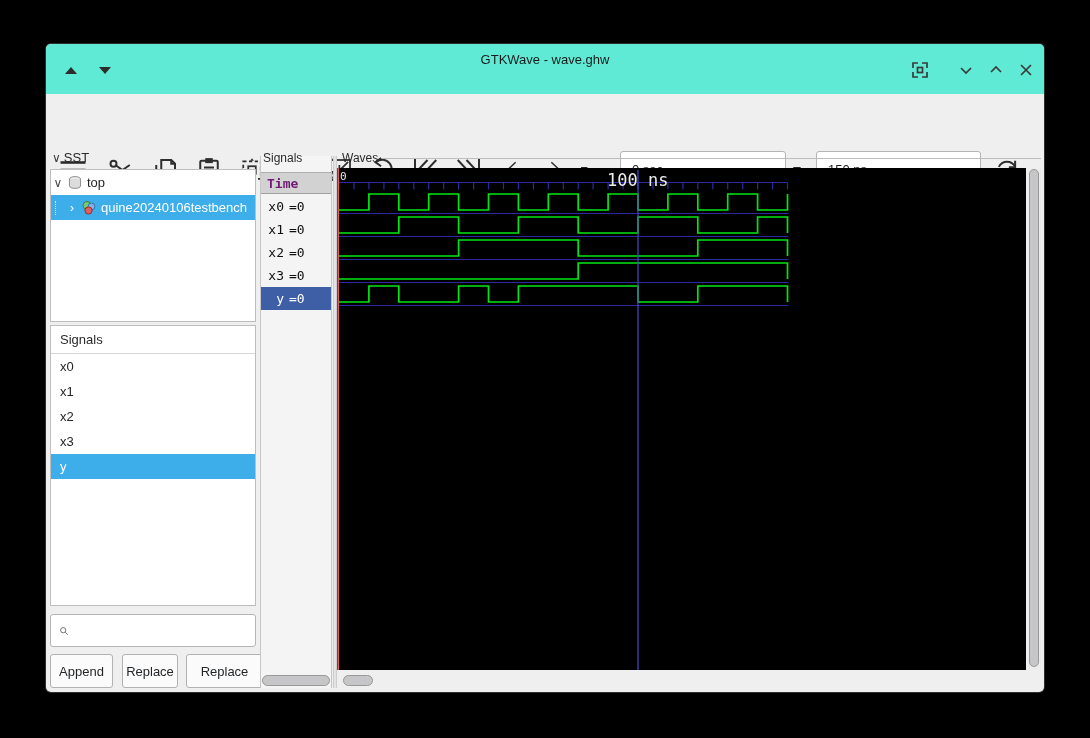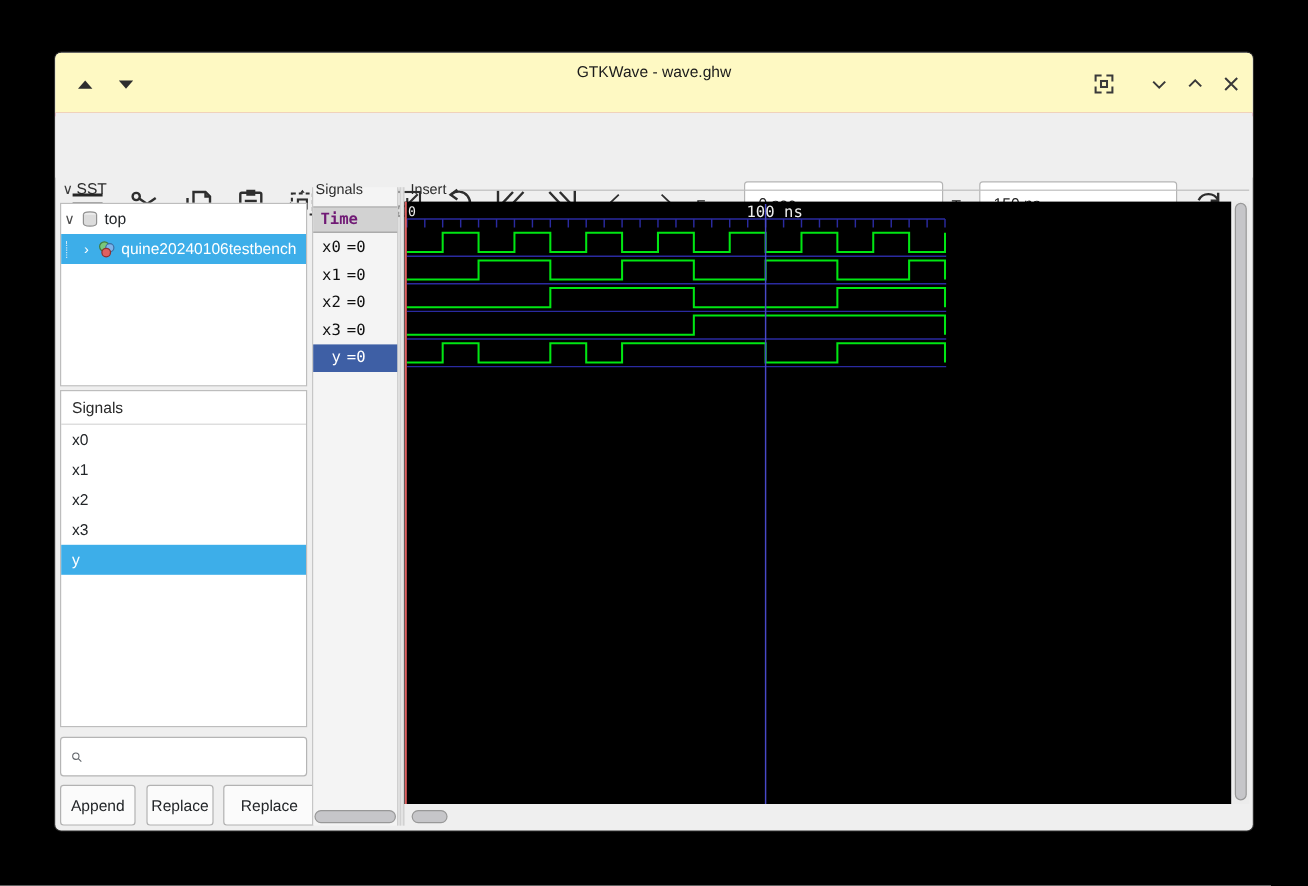--- a/index.html
+++ b/index.html
@@ -2,21 +2,21 @@
 <html><head>
 <meta charset="utf-8">
 <style>
   html,body{margin:0;padding:0;}
   body{width:1090px;height:738px;background:#000;position:relative;overflow:hidden;
        font-family:"Liberation Sans",sans-serif;-webkit-font-smoothing:antialiased;}
   .window{position:absolute;left:46px;top:44px;width:998px;height:648px;background:#efefef;
           border-radius:5px;box-shadow:0 0 0 1px #2f2f2f;overflow:hidden;}
 
   
-  .titlebar{position:absolute;left:0;top:0;right:0;height:50px;background:#fef9c3;border-bottom:3px solid #be185d;}
+  .titlebar{position:absolute;left:0;top:0;right:0;height:50px;background:#5eead4;border-bottom:3px solid #be185d;}
   .tb-title{position:absolute;top:8px;left:0;width:100%;text-align:center;font-size:13px;color:#1b1b1b;}
   .tb-sub{position:absolute;top:26px;left:0;width:100%;text-align:center;font-size:11px;color:#767676;}
   .tri{position:absolute;top:23px;width:0;height:0;border-left:6px solid transparent;border-right:6px solid transparent;cursor:default;}
   .tri.up{left:19px;border-bottom:7px solid #2d2d2d;}
   .tri.down{left:53px;border-top:7px solid #2d2d2d;}
   .wbtn{position:absolute;top:14px;width:24px;height:24px;}
   .wbtn svg{width:100%;height:100%;}
 
   
   .toolbar{position:absolute;left:0;top:50px;right:0;height:54px;background:#efefef;}
@@ -63,22 +63,22 @@
   .vrow .nm{display:inline-block;width:17px;text-align:right;}
   .vrow .val{margin-left:5px;}
   .vrow.sel{background:#3e5fa5;color:#fff;}
 
   .splitter{position:absolute;left:287px;top:112px;width:4px;height:532px;background:#e3e3e3;
             border-left:1px solid #cdcdcd;border-right:1px solid #cdcdcd;box-sizing:border-box;}
 
   
   .canvas{position:absolute;left:291px;top:124px;width:689px;height:502px;background:#000;}
   .tl-zero{position:absolute;left:294px;top:126px;font-family:"DejaVu Sans Mono",monospace;font-size:11px;color:#ededed;z-index:2;}
-  .tl-cursor{position:absolute;left:561px;top:126px;width:62px;text-align:right;
-             font-family:"DejaVu Sans Mono",monospace;font-size:13px;color:#ededed;z-index:2;}
+  .tl-cursor{position:absolute;left:561px;top:126px;width:62px;text-align:left;
+             font-family:"DejaVu Sans Mono",monospace;font-size:17px;color:#ededed;z-index:2;}
 
   
   .vsb-track{position:absolute;left:982px;top:124px;width:13px;height:502px;background:#ececec;}
   .vsb-thumb{position:absolute;left:1px;top:1px;width:10px;height:498px;background:#c6c6c9;border:1px solid #989898;border-radius:6px;box-sizing:border-box;}
   .hthumb{position:absolute;height:11px;background:#c6c6c9;border:1px solid #989898;border-radius:6px;box-sizing:border-box;}
   .hsb-values{left:216px;top:631px;width:68px;}
   .hsb-waves{left:297px;top:631px;width:30px;}
 </style>
 </head>
 <body>
@@ -275,21 +275,21 @@
       <span class="val">=0</span>
     </div>
     <div class="vrow sel" style="top:131px">
       <span class="nm">y</span>
       <span class="val">=0</span>
     </div>
   </div>
 
   <div class="splitter"></div>
 
-  <div class="frame-lb" style="left:296px;top:107px">Insert</div>
+  <div class="frame-lb" style="left:296px;top:107px">Waves</div>
   <div class="frame-line" style="left:337px;width:658px"></div>
   <div class="canvas">
     <svg id="wavesvg" width="689" height="502">
         <line x1="2" y1="14.5" x2="450.50000000000006" y2="14.5" stroke="#2a2aa0" stroke-width="1.2"></line>
         <line x1="2" y1="14.5" x2="2" y2="21.5" stroke="#2a2aa0" stroke-width="1.2"></line>
         <line x1="17" y1="14.5" x2="17" y2="21.5" stroke="#2a2aa0" stroke-width="1.2"></line>
         <line x1="31.9" y1="14.5" x2="31.9" y2="21.5" stroke="#2a2aa0" stroke-width="1.2"></line>
         <line x1="46.9" y1="14.5" x2="46.9" y2="21.5" stroke="#2a2aa0" stroke-width="1.2"></line>
         <line x1="61.8" y1="14.5" x2="61.8" y2="21.5" stroke="#2a2aa0" stroke-width="1.2"></line>
         <line x1="76.8" y1="14.5" x2="76.8" y2="21.5" stroke="#2a2aa0" stroke-width="1.2"></line>

